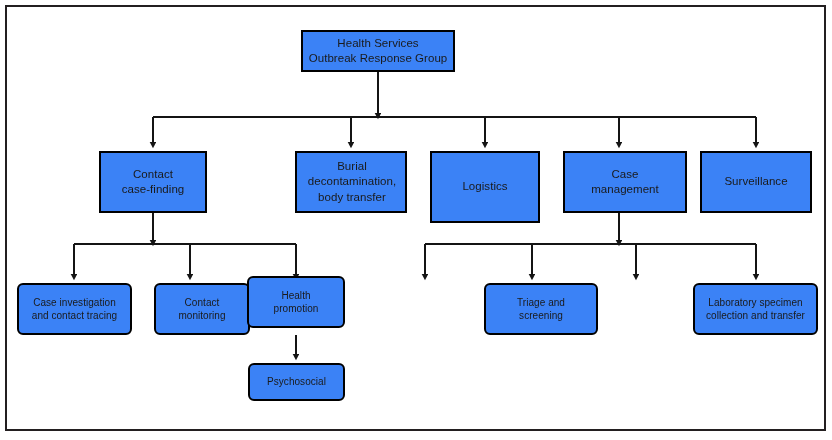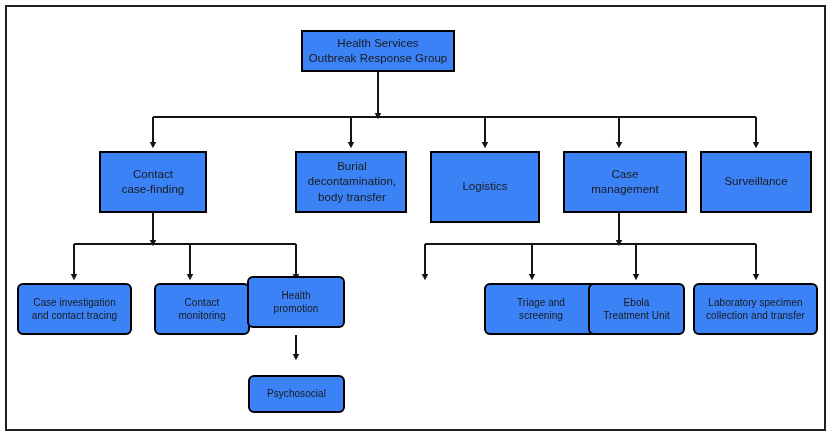--- a/index.html
+++ b/index.html
@@ -111,19 +111,17 @@
 
   <div class="node lvl3" style="left:17px; top:283px; width:115px; height:52px;">Case investigation
 and contact tracing</div>
   <div class="node lvl3" style="left:142px; top:283px; width:96px; height:52px;margin-left:12px;">Contact
 monitoring</div>
   <div class="node lvl3" style="left:247px; top:276px; width:98px; height:52px;">Health
 promotion</div>
 
   <div class="node lvl3" style="left:484px; top:283px; width:114px; height:52px;">Triage and
 screening</div>
-  <div class="node lvl3" style="left:588px; top:283px; width:97px; height:52px;">Ebola
-Treatment Unit</div>
   <div class="node lvl3" style="left:693px; top:283px; width:125px; height:52px;">Laboratory specimen
 collection and transfer</div>
 
-  <div class="node lvl3" style="left:248px; top:363px; width:97px; height:38px;margin-top:12px;">Psychosocial</div>
+  <div class="node lvl3" style="left:248px; top:363px; width:97px; height:38px;">Psychosocial</div>
 </div>
 
 </body></html>

